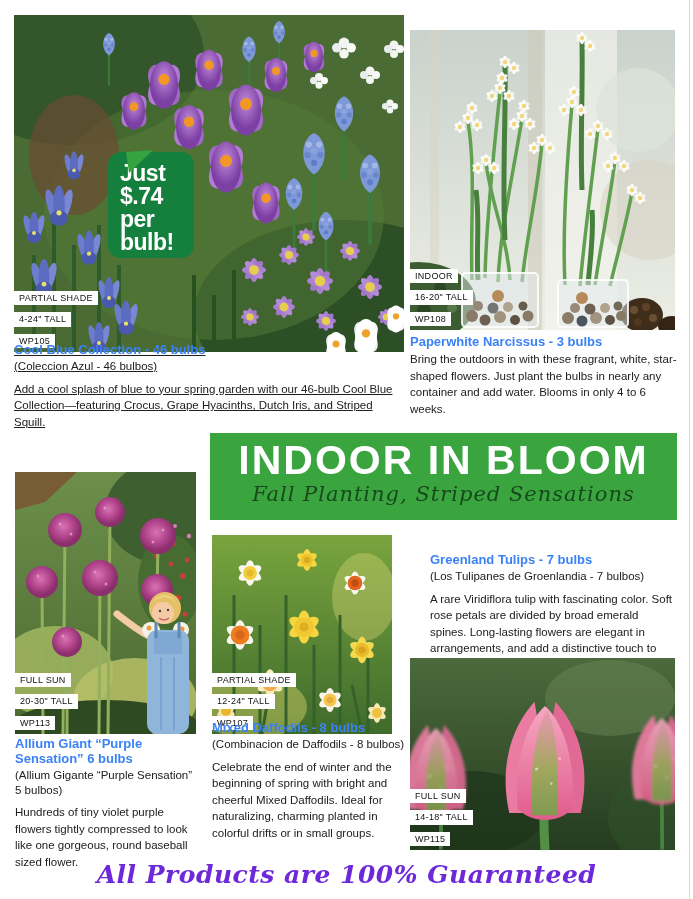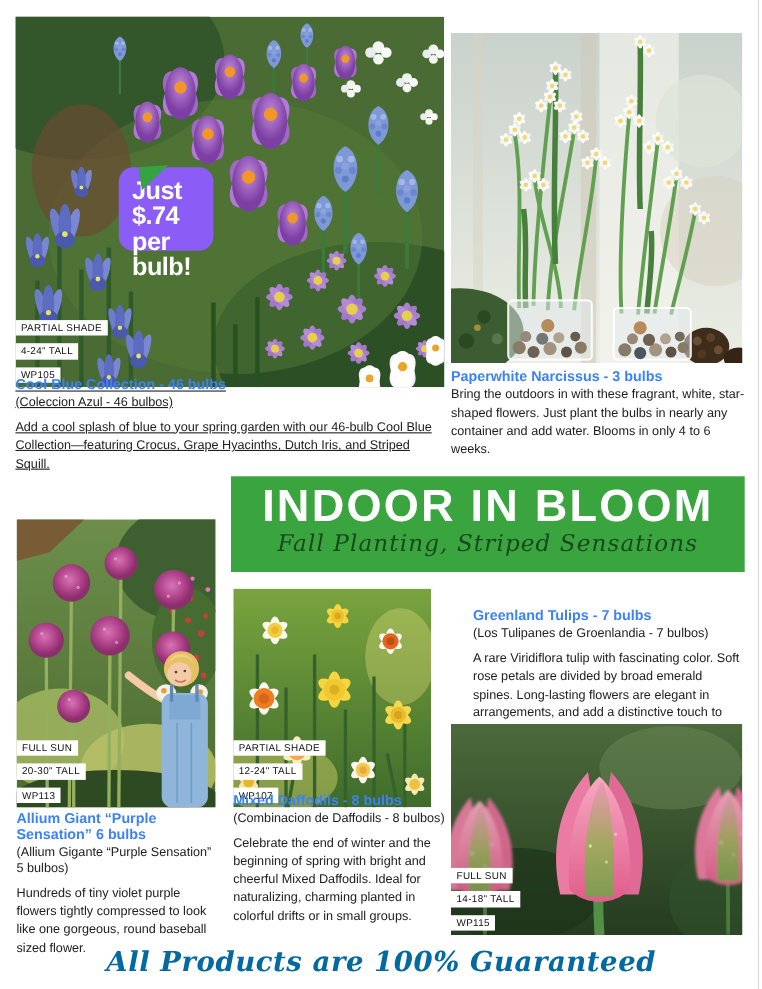--- a/index.html
+++ b/index.html
@@ -6,41 +6,41 @@
   .page{position:relative;width:693px;height:899px;background:#ffffff;overflow:hidden;
         font-family:"Liberation Sans",sans-serif;}
   .photo{position:absolute;overflow:hidden;}
   .photo svg{display:block;width:100%;height:100%;}
   
   .tags{position:absolute;left:0;bottom:4px;display:flex;flex-direction:column;
         align-items:flex-start;gap:7px;}
   .tag{background:#ffffff;color:#111111;font-size:9px;letter-spacing:.3px;
        padding:2px 5px 1.5px;line-height:11px;white-space:nowrap;}
   
-  .badge{position:absolute;left:94px;top:137px;width:86px;height:76px;background:#8b5cf6;
+  .badge{position:absolute;left:94px;top:137px;width:86px;height:106px;background:#15803d;
          border-radius:13px;color:#ffffff;font-weight:bold;padding:10px 0 0 12px;
          box-sizing:border-box;}
   .badge .bl{font-size:23px;line-height:23px;letter-spacing:-.5px;}
   .badge .tail{position:absolute;right:-18px;top:-2px;}
   
   .caption{position:absolute;color:#202020;}
   .caption h3{font-size:13px;line-height:15px;margin:0 0 2px;color:#3b82f6;font-weight:bold;}
   .caption .sub{font-size:11.5px;line-height:14.5px;margin:0 0 7px;}
   .caption .desc{font-size:11.5px;line-height:16.5px;margin:0;}
   
   .banner{position:absolute;left:210px;top:433px;width:467px;height:87px;background:#3aa53f;
           text-align:center;}
   .banner-title{color:#ffffff;font-weight:bold;font-size:41px;line-height:42px;
                 letter-spacing:2px;margin-top:6px;}
   .banner-sub{color:#17491d;font-family:"DejaVu Serif",serif;font-style:italic;
               font-size:21px;line-height:24px;margin-top:1px;letter-spacing:1px;}
   
   .footer{position:absolute;left:0;top:860px;width:693px;text-align:center;
           font-family:"DejaVu Serif",serif;font-style:italic;font-weight:bold;
-          font-size:25px;color:#0369a1;letter-spacing:.5px;}
+          font-size:25px;color:#6d28d9;letter-spacing:.5px;}
   .page-edge{position:absolute;left:689px;top:0;width:1px;height:899px;background:#d9d9d9;}
 </style>
 </head>
 <body>
 
 <div class="page">
 
   <section class="photo" style="left:14px;top:15px;width:390px;height:337px;">
     <svg viewBox="0 0 390 337" preserveAspectRatio="none">
       <defs>
@@ -274,20 +274,25 @@
         <circle cx="186" cy="288" r="6" fill="#a2937e"></circle>
           <circle cx="200" cy="290" r="5" fill="#5c5246"></circle>
         <circle cx="211" cy="286" r="5" fill="#887b66"></circle>
           <circle cx="165" cy="278" r="5" fill="#97887a"></circle>
         <circle cx="180" cy="279" r="5.5" fill="#6e6052"></circle>
           <circle cx="195" cy="278" r="5" fill="#b0a28c"></circle>
         <circle cx="208" cy="276" r="4.5" fill="#746a58"></circle>
           <circle cx="172" cy="268" r="6" fill="#b78a5a"></circle>
       </g>
     </svg>
+    <div class="tags">
+      <span class="tag">INDOOR</span>
+      <span class="tag">16-20" TALL</span>
+      <span class="tag">WP108</span>
+    </div>
   </section>
 
   <section class="caption" style="left:14px;top:342px;width:388px;text-decoration:underline;">
     <h3>Cool Blue Collection - 46 bulbs</h3>
     <p class="sub">(Coleccion Azul - 46 bulbos)</p>
     <p class="desc">Add a cool splash of blue to your spring garden with our 46-bulb Cool Blue Collection—featuring Crocus, Grape Hyacinths, Dutch Iris, and Striped Squill.</p>
   </section>
 
   <section class="caption" style="left:410px;top:334px;width:268px;">
     <h3>Paperwhite Narcissus - 3 bulbs</h3>

